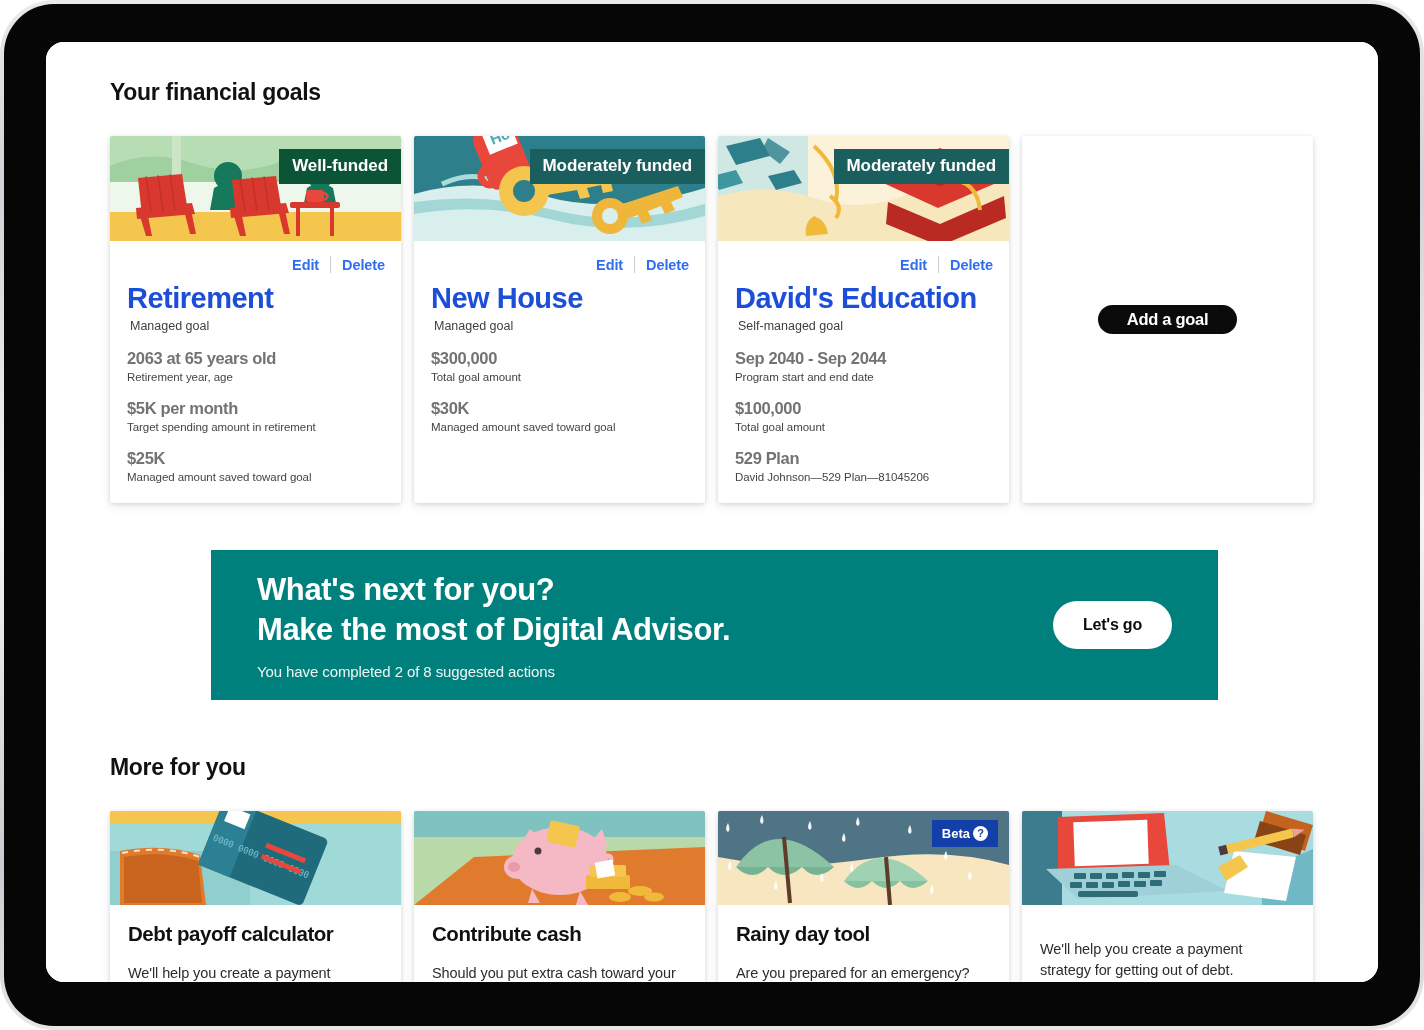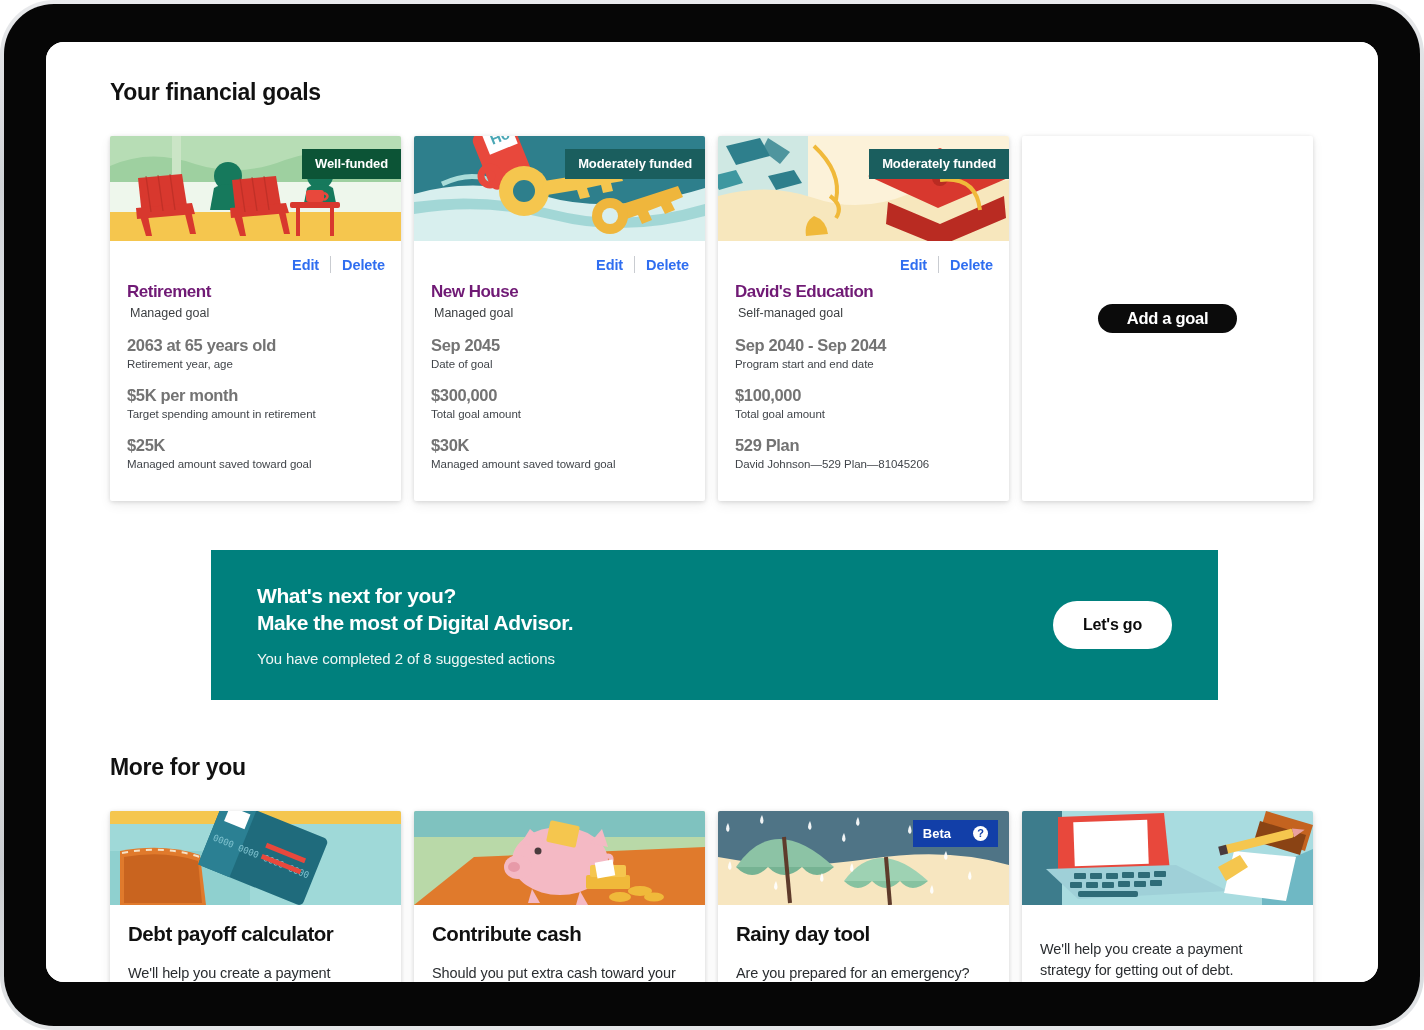--- a/index.html
+++ b/index.html
@@ -60,21 +60,21 @@
     border-radius: 2px;
     position: relative;
     min-height: 365px;
     overflow: hidden;
   }
   .goal-hero { position: relative; height: 105px; overflow: hidden; }
   .goal-hero svg { display: block; width: 291px; height: 105px; }
   .badge {
     position: absolute; top: 13px; right: 0;
     color: #ffffff;
-    font-size: 13px;
+    font-size: 17px;
     font-weight: 700;
     letter-spacing: -0.1px;
     padding: 7px 13px 8px 13px;
     white-space: nowrap;
   }
   .badge-well { background: #0c5436; }
   .badge-moderate { background: #1a5e5e; }
 
   .card-actions {
     display: flex; align-items: center; justify-content: flex-end;
@@ -87,21 +87,21 @@
     font-size: 14.5px;
     font-weight: 700;
     cursor: pointer;
     text-decoration: none;
     letter-spacing: -0.1px;
   }
   .link-sep { width: 1px; height: 17px; background: #c9ccd1; }
 
   .goal-body { padding: 5px 17px 20px 17px; }
   .goal-name {
-    font-size: 17px; font-weight: 700; color: #701a75;
+    font-size: 29px; font-weight: 700; color: #1d4ed8;
     letter-spacing: -0.5px;
     line-height: 1.15;
   }
   .goal-sub {
     font-size: 12.5px; color: #3c3f42; margin-top: 4px; padding-left: 3px;
   }
   .stat { margin-top: 16px; }
   .stat-value {
     font-size: 16.5px; font-weight: 700; color: #737373; letter-spacing: -0.35px;
   }
@@ -134,21 +134,21 @@
   #promo-banner {
     position: absolute;
     left: 165px; top: 508px;
     width: 1007px; height: 150px;
     background: #00807d;
     display: flex; align-items: center;
     padding: 0 46px;
   }
   #promo-text { flex: 1; }
   .promo-head {
-    color: #ffffff; font-size: 21px; font-weight: 700;
+    color: #ffffff; font-size: 31px; font-weight: 700;
     letter-spacing: -0.4px; line-height: 1.28;
   }
   .promo-sub {
     color: #eef6f5; font-size: 15px; margin-top: 13px; letter-spacing: -0.1px;
   }
   #promo-button {
     background: #ffffff; color: #0b0b0b;
     border: none; border-radius: 999px;
     font-family: inherit; font-size: 16px; font-weight: 700;
     letter-spacing: -0.2px;
@@ -166,21 +166,21 @@
     overflow: hidden;
     min-height: 240px;
   }
   .more-hero { position: relative; height: 94px; overflow: hidden; }
   .more-hero svg { display: block; width: 291px; height: 94px; }
   .beta-badge {
     position: absolute; top: 9px; right: 11px;
     background: #123fa8; color: #ffffff;
     font-size: 13px; font-weight: 700;
     padding: 6px 10px;
-    display: flex; align-items: center; gap: 22px;
+    display: flex; align-items: center; gap: 3px;
   }
   .help-circle {
     width: 15px; height: 15px; border-radius: 50%;
     background: #ffffff; color: #123fa8;
     font-size: 11px; font-weight: 700;
     display: flex; align-items: center; justify-content: center;
     line-height: 1;
   }
   .more-body { padding: 17px 18px 18px 18px; }
   .more-title {
@@ -297,24 +297,20 @@
 
             <div class="card-actions">
               <a class="card-link">Edit</a>
               <span class="link-sep"></span>
               <a class="card-link">Delete</a>
             </div>
 
             <div class="goal-body">
               <div class="goal-name">New House</div>
               <div class="goal-sub">Managed goal</div>
-              <div class="stat">
-                <div class="stat-value">Sep 2045</div>
-                <div class="stat-label">Date of goal</div>
-              </div>
               <div class="stat">
                 <div class="stat-value">$300,000</div>
                 <div class="stat-label">Total goal amount</div>
               </div>
               <div class="stat">
                 <div class="stat-value">$30K</div>
                 <div class="stat-label">Managed amount saved toward goal</div>
               </div>
             </div>
           </div>

